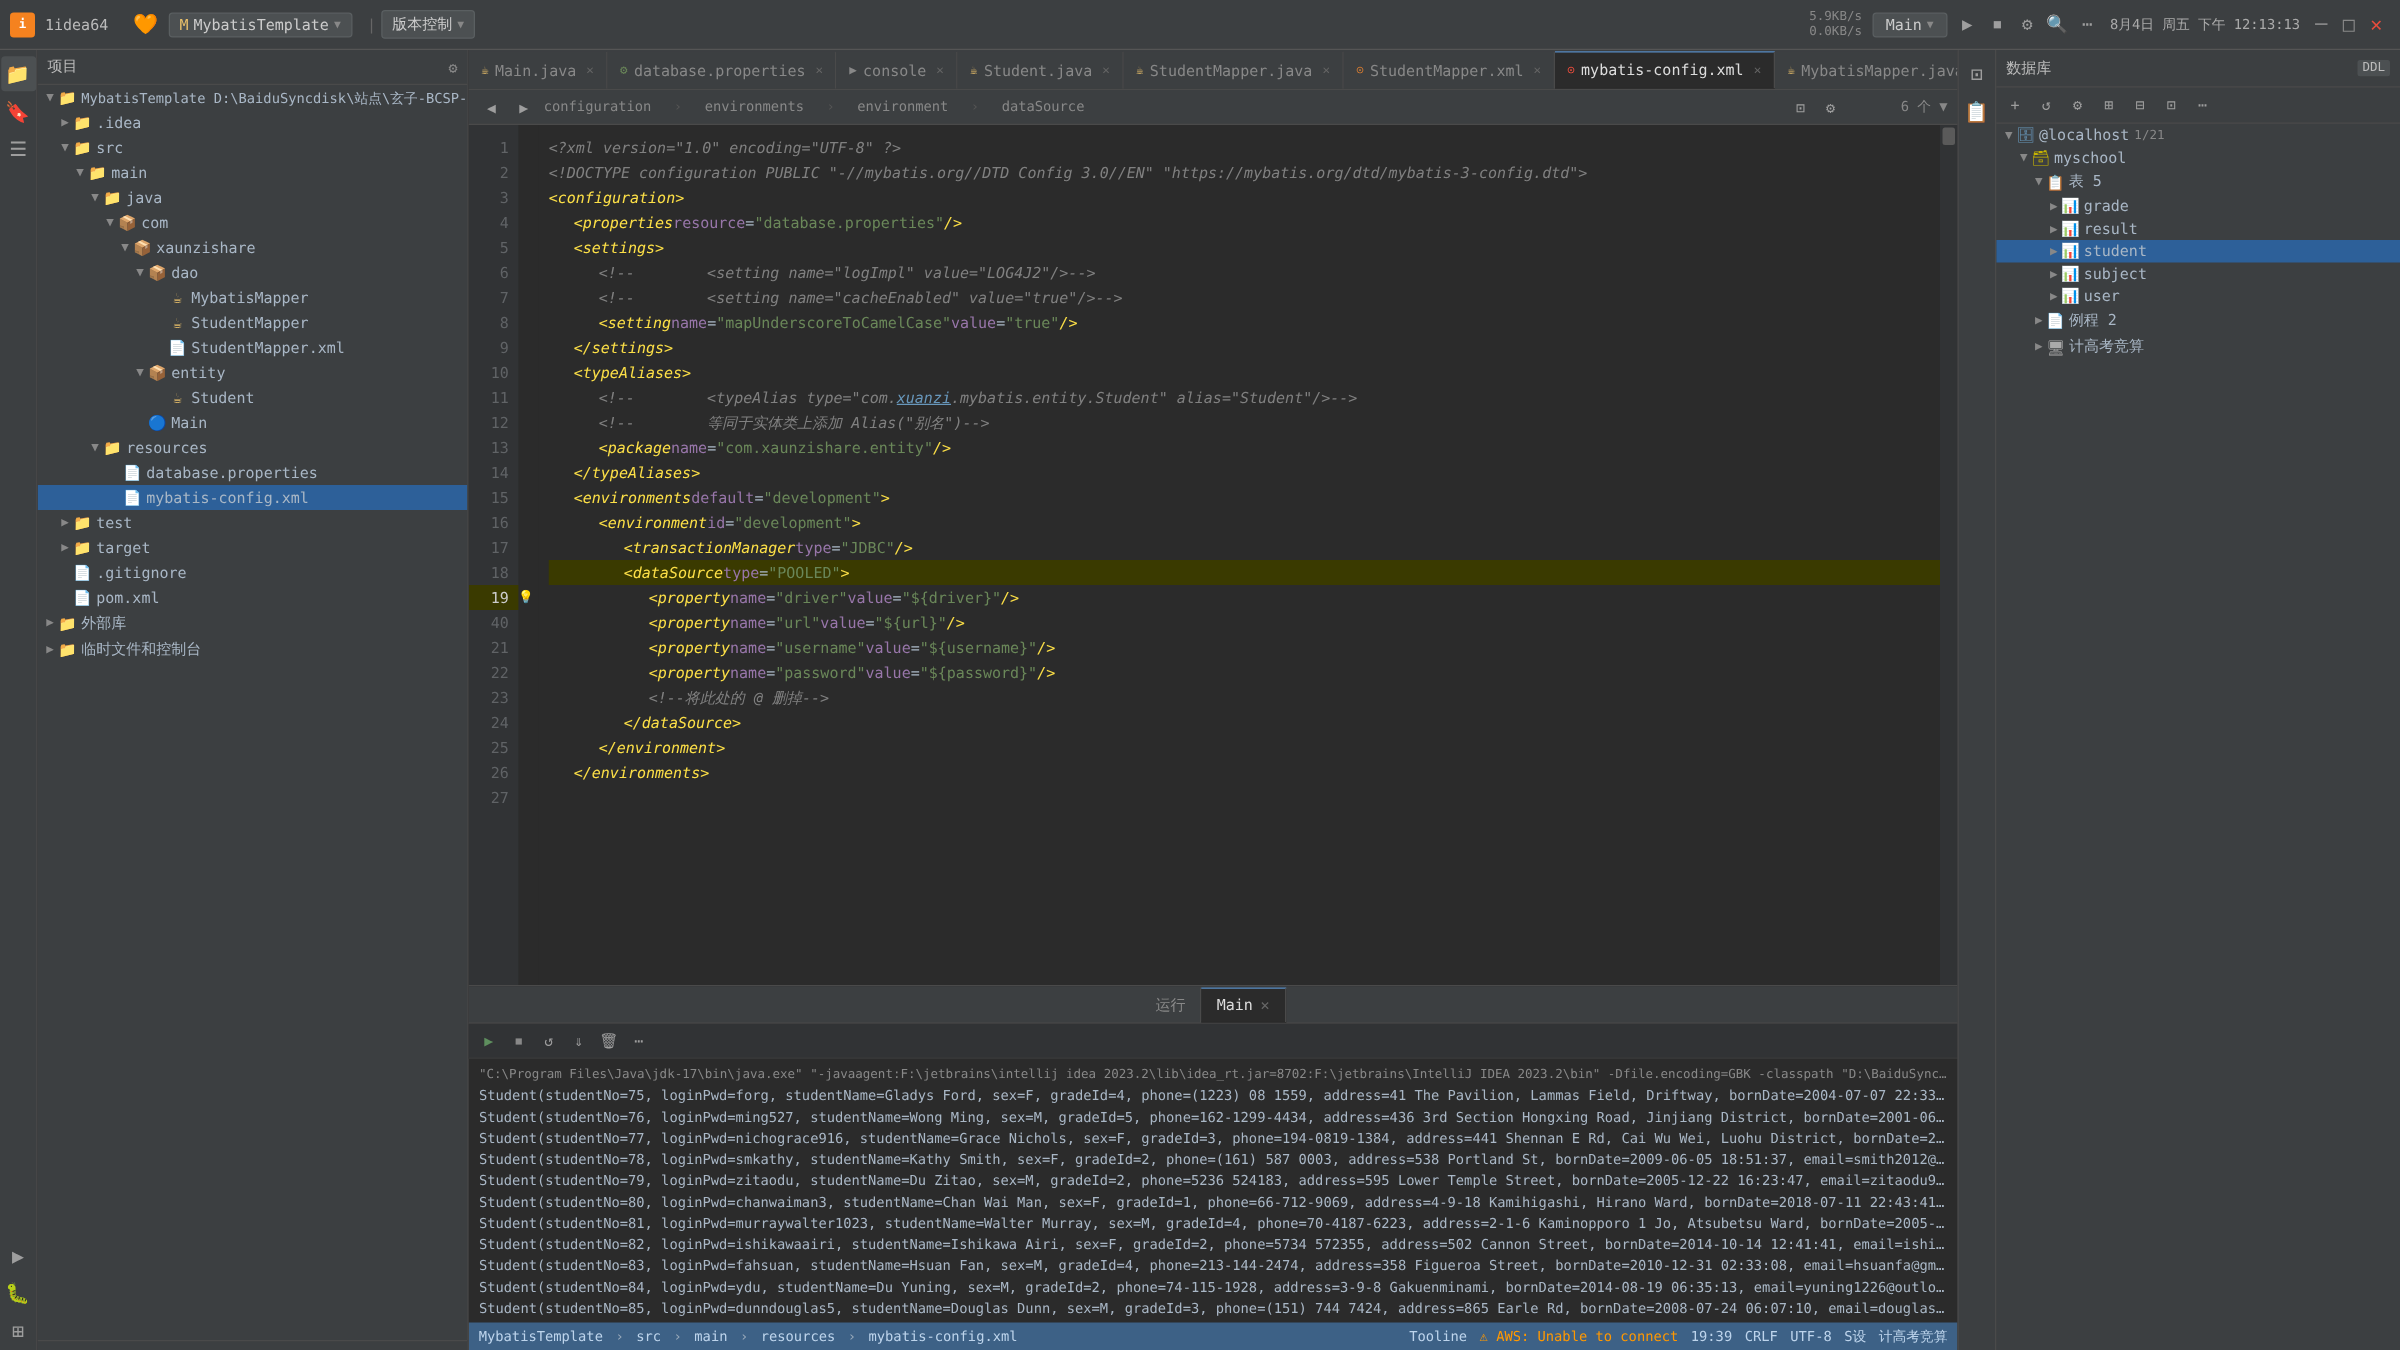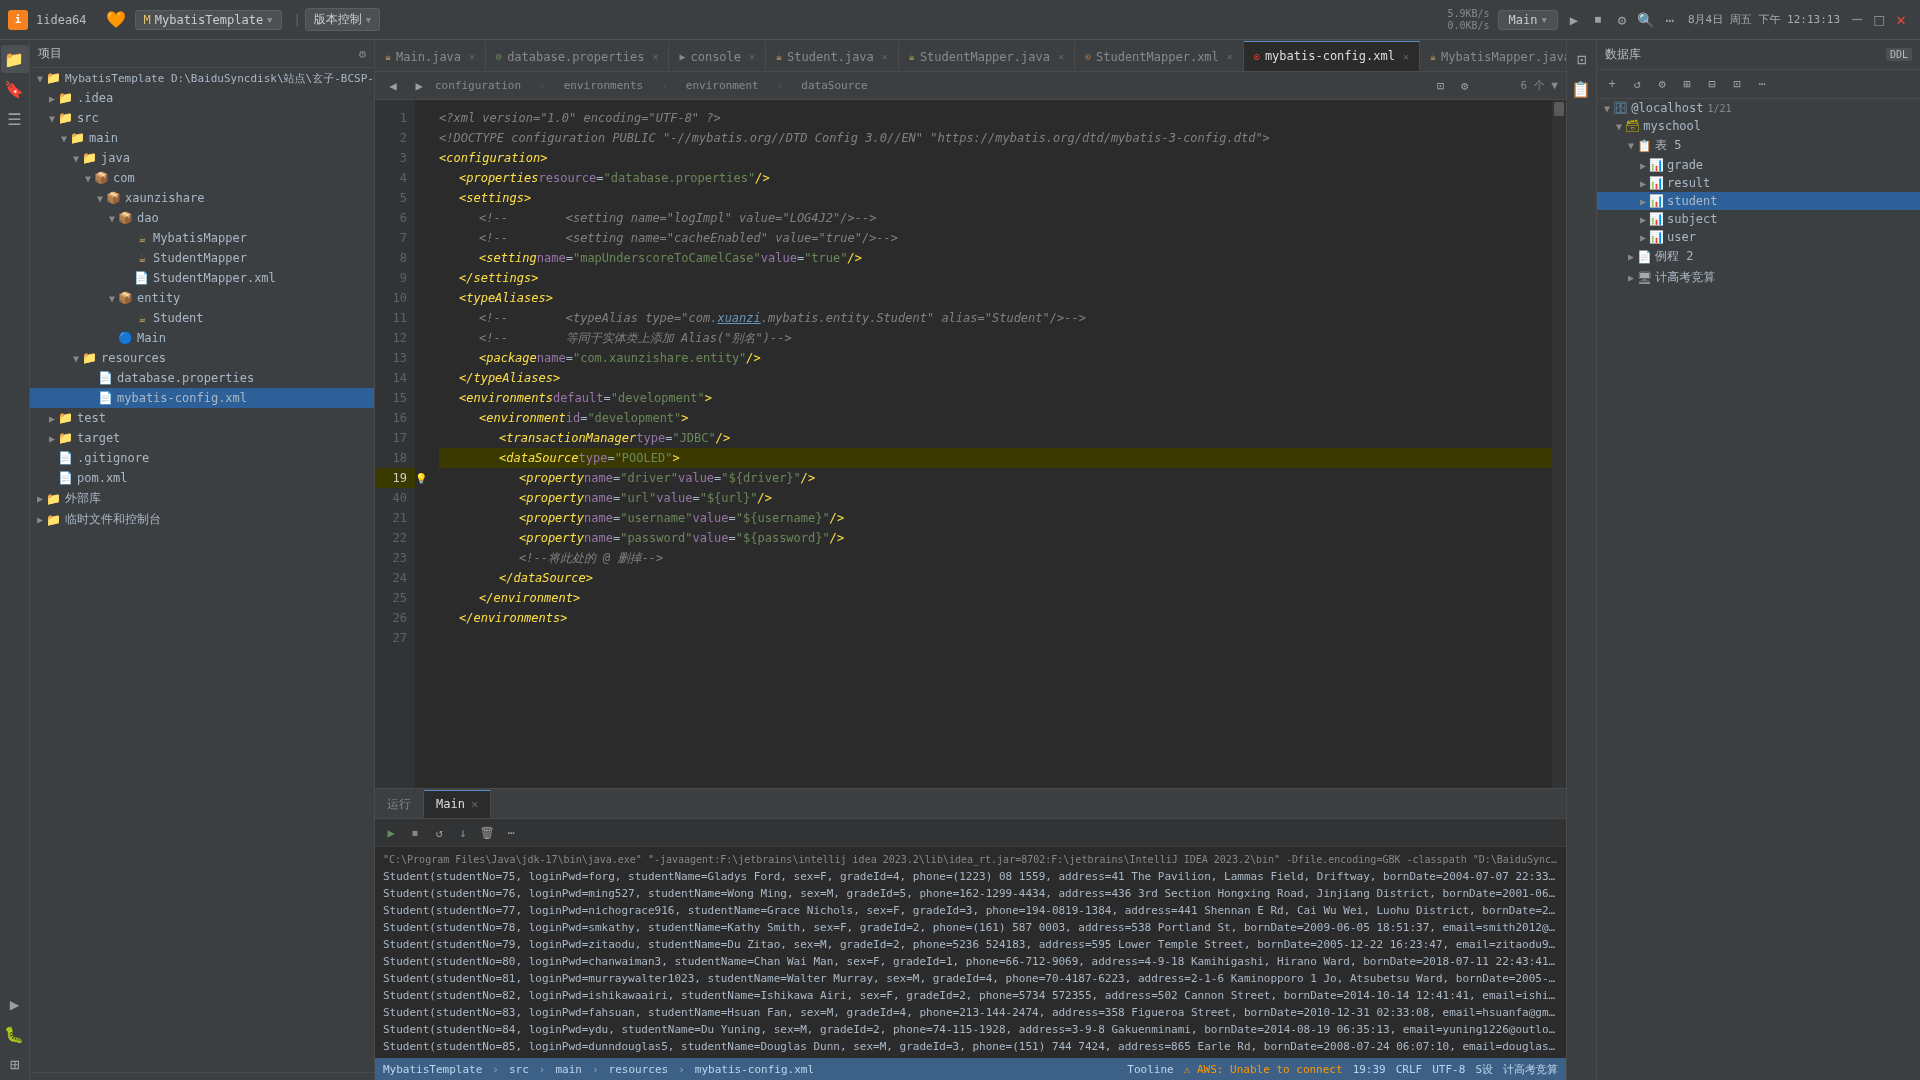--- a/index.html
+++ b/index.html
@@ -85,21 +85,21 @@
     #db-panel { width: 324px; background: #3c3f41; border-left: 1px solid #4a4a4a; display: flex; flex-direction: column; }
     #db-panel-header { padding: 6px 8px; font-size: 12px; color: #bbb; border-bottom: 1px solid #4a4a4a; display: flex; align-items: center; gap: 5px; }
     .db-toolbar { padding: 3px 4px; display: flex; gap: 3px; border-bottom: 1px solid #4a4a4a; flex-wrap: wrap; }
     .db-tool-btn { width: 22px; height: 22px; display: flex; align-items: center; justify-content: center; cursor: pointer; color: #9e9e9e; font-size: 12px; border-radius: 2px; }
     #db-tree { flex: 1; overflow-y: auto; overflow-x: hidden; }
     .db-item { display: flex; align-items: center; padding: 2px 4px; cursor: pointer; font-size: 12px; white-space: nowrap; }
     .db-item.active-table { background: #2d6099; }
     
     
     #bottom-panel { height: 270px; background: #2b2b2b; border-top: 1px solid #4a4a4a; display: flex; flex-direction: column; }
-    #bottom-tabs { height: 30px; background: #3c3f41; display: flex; align-items: flex-end; border-bottom: 1px solid #4a4a4a; }
+    #bottom-tabs { height: 30px; background: #3c3f41; display: flex; align-items: flex-end; border-bottom: 1px solid #4a4a4a; justify-content: center; }
     .bottom-tab { height: 28px; padding: 0 12px; display: flex; align-items: center; font-size: 12px; color: #888; cursor: pointer; border-right: 1px solid #4a4a4a; }
     .bottom-tab.active { color: #ddd; background: #2b2b2b; border-top: 1px solid #5a8ec6; border-bottom: 1px solid #2b2b2b; }
     .bottom-tab .tab-x { margin-left: 6px; color: #666; }
     #bottom-toolbar { height: 28px; display: flex; align-items: center; padding: 0 6px; gap: 4px; background: #313335; border-bottom: 1px solid #3a3a3a; }
     .bottom-tool-btn { width: 20px; height: 20px; display: flex; align-items: center; justify-content: center; cursor: pointer; color: #9e9e9e; font-size: 12px; }
     #console-output { flex: 1; overflow-y: auto; padding: 4px 8px; font-size: 11px; line-height: 17px; color: #a9b7c6; }
     #console-output::-webkit-scrollbar { width: 6px; }
     #console-output::-webkit-scrollbar-track { background: #2b2b2b; }
     #console-output::-webkit-scrollbar-thumb { background: #5a5a5a; }
     .console-line { white-space: nowrap; overflow: hidden; text-overflow: ellipsis; }

